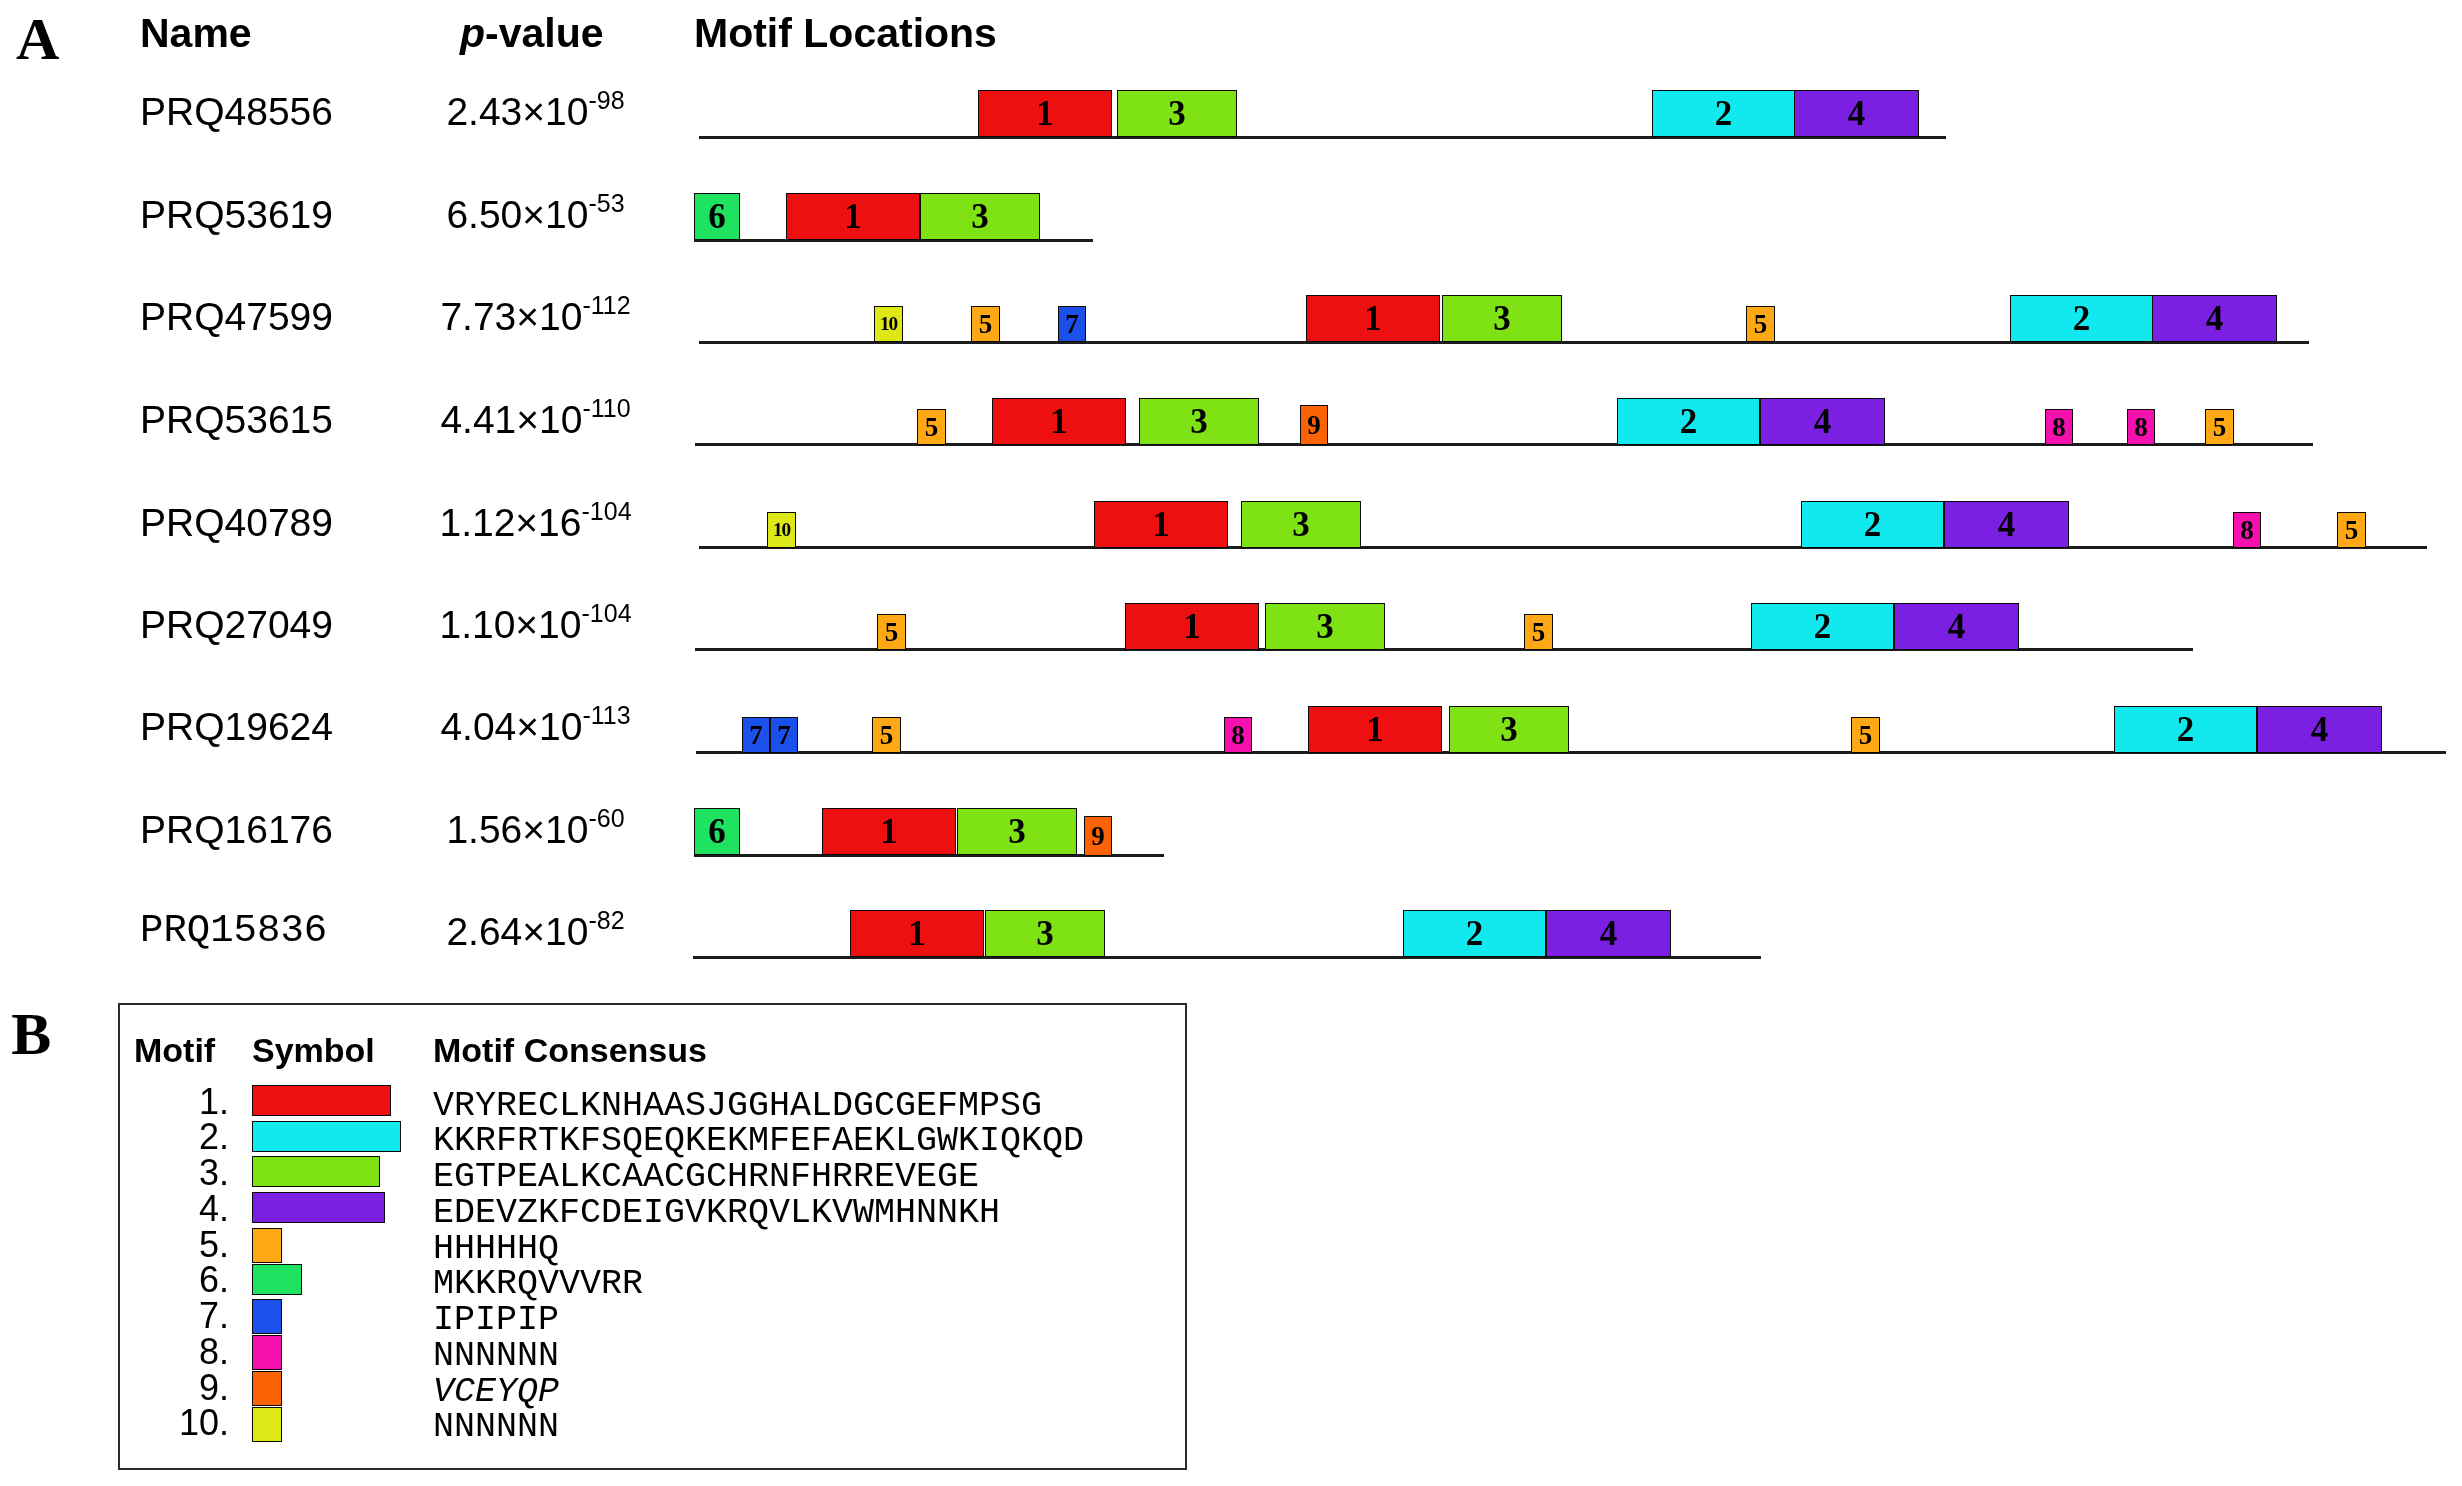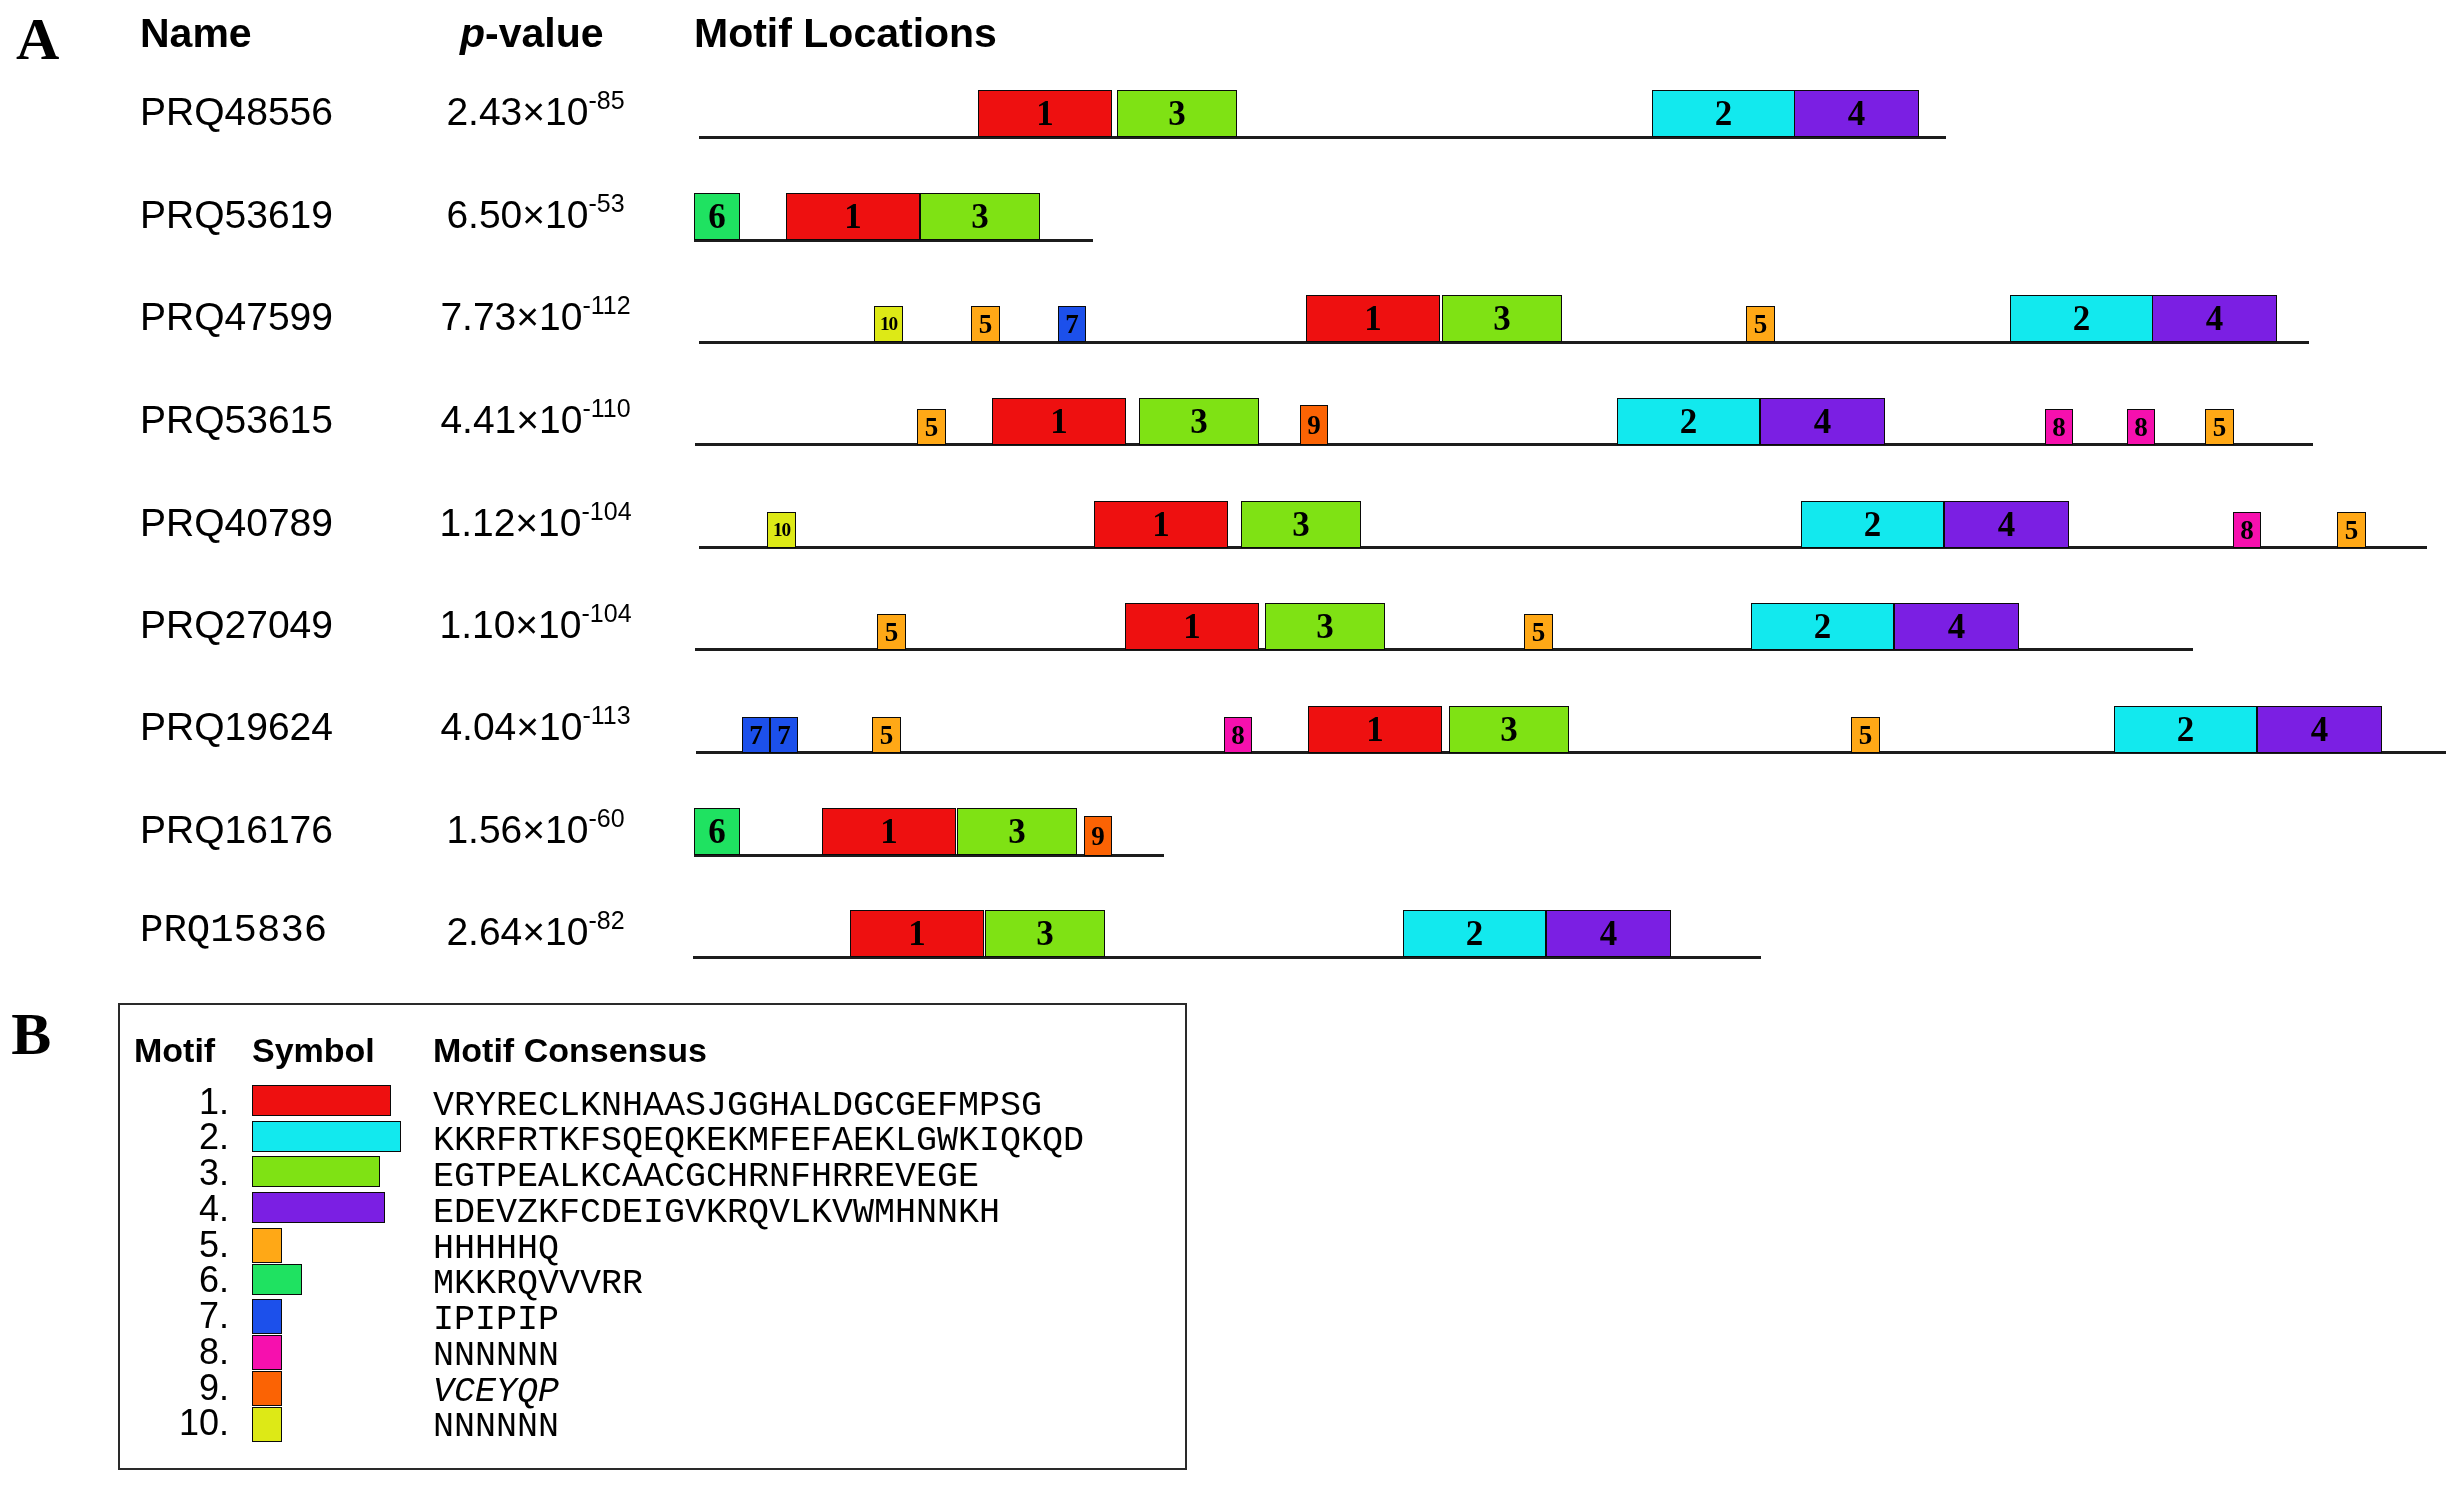--- a/index.html
+++ b/index.html
@@ -31,21 +31,21 @@
 <div class="abs panel-letter" style="left:16px;top:8.7px;">A</div>
 
 <div class="abs col-header" style="left:140px;top:12.5px;">Name</div>
 
 <div class="abs col-header" style="left:460px;top:12.5px;"><span class="ital">p</span><span>-value</span></div>
 
 <div class="abs col-header" style="left:694px;top:12.5px;">Motif Locations</div>
 
 <div class="abs" style="left:0;top:0;" id="rowsA">
     <div class="abs seq-name" style="left: 140px; top: 92px;">PRQ48556</div>
-    <div class="abs seq-pvalue" style="left: 361px; top: 92px;"><span>2.43×10</span><sup>-85</sup></div>
+    <div class="abs seq-pvalue" style="left: 361px; top: 92px;"><span>2.43×10</span><sup>-98</sup></div>
     <div class="abs seq-line" style="left: 699px; top: 136px; width: 1247px;"></div>
     <div class="abs motif-box" style="left: 978px; top: 90px; width: 134px; height: 47px; background: rgb(238, 16, 16);">
       <span class="fs-large">1</span>
     </div>
     <div class="abs motif-box" style="left: 1117px; top: 90px; width: 120px; height: 47px; background: rgb(127, 226, 20);">
       <span class="fs-large">3</span>
     </div>
     <div class="abs motif-box" style="left: 1652px; top: 90px; width: 143px; height: 47px; background: rgb(18, 233, 238);">
       <span class="fs-large">2</span>
     </div>
@@ -115,21 +115,21 @@
     <div class="abs motif-box" style="left: 2045px; top: 409px; width: 28px; height: 36px; background: rgb(246, 16, 174);">
       <span class="fs-small">8</span>
     </div>
     <div class="abs motif-box" style="left: 2127px; top: 409px; width: 28px; height: 36px; background: rgb(246, 16, 174);">
       <span class="fs-small">8</span>
     </div>
     <div class="abs motif-box" style="left: 2205px; top: 409px; width: 29px; height: 36px; background: rgb(255, 168, 22);">
       <span class="fs-small">5</span>
     </div>
     <div class="abs seq-name" style="left: 140px; top: 503px;">PRQ40789</div>
-    <div class="abs seq-pvalue" style="left: 361px; top: 503px;"><span>1.12×10</span><sup>-104</sup></div>
+    <div class="abs seq-pvalue" style="left: 361px; top: 503px;"><span>1.12×16</span><sup>-104</sup></div>
     <div class="abs seq-line" style="left: 699px; top: 546px; width: 1728px;"></div>
     <div class="abs motif-box" style="left: 767px; top: 512px; width: 29px; height: 36px; background: rgb(221, 233, 22);">
       <span class="fs-tiny">10</span>
     </div>
     <div class="abs motif-box" style="left: 1094px; top: 501px; width: 134px; height: 47px; background: rgb(238, 16, 16);">
       <span class="fs-large">1</span>
     </div>
     <div class="abs motif-box" style="left: 1241px; top: 501px; width: 120px; height: 47px; background: rgb(127, 226, 20);">
       <span class="fs-large">3</span>
     </div>

